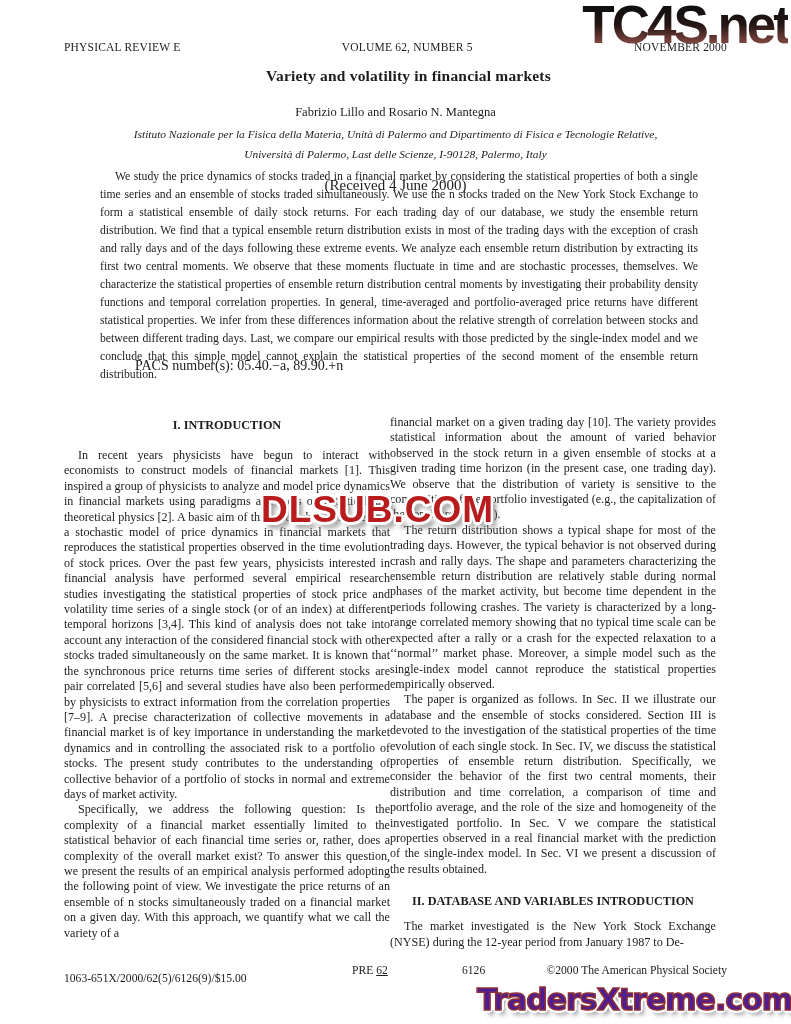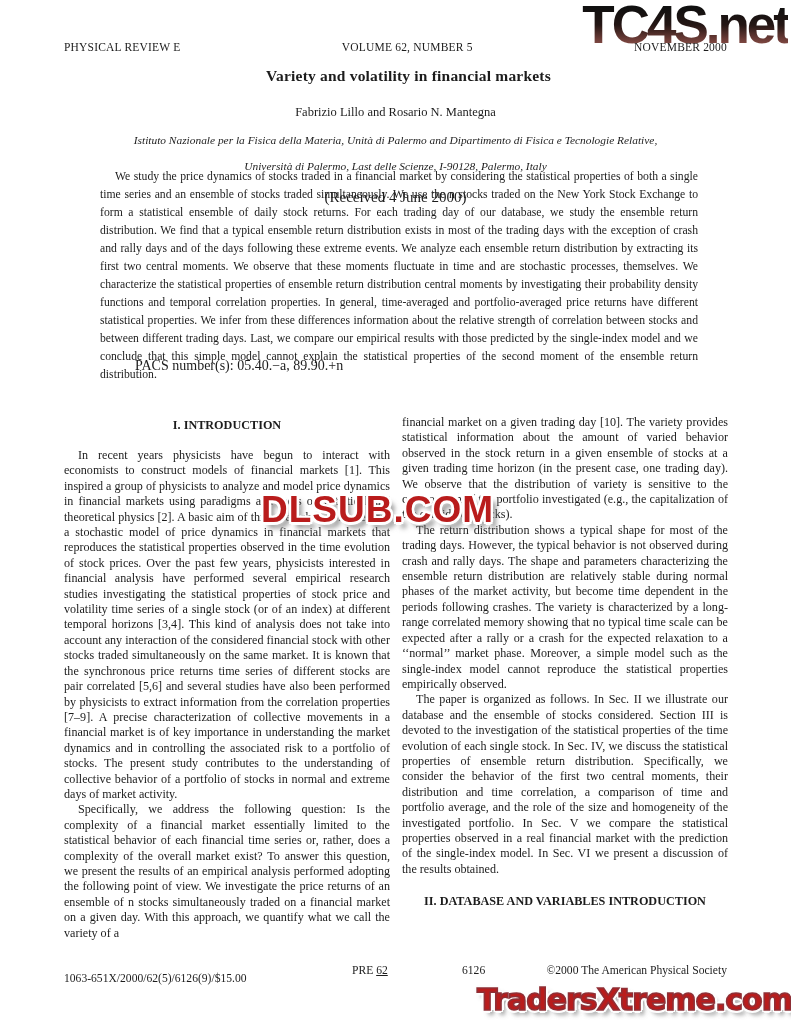--- a/index.html
+++ b/index.html
@@ -18,35 +18,35 @@
   .header-row {
     position: absolute; left: 64px; top: 41px; width: 663px;
     display: flex; justify-content: space-between;
     font-size: 11.5px; letter-spacing: 0.2px; z-index: 4;
   }
 
   
   .title-block { position: absolute; left: 0; top: 67px; width: 100%; text-align: center; }
   .paper-title { font-size: 15.5px; font-weight: bold; letter-spacing: 0.2px; margin-left: 26px; }
   .authors { font-size: 12.5px; margin-top: 20px; }
-  .affil { font-size: 11.4px; font-style: italic; margin-top: 14px; }
+  .affil { font-size: 11.4px; font-style: italic; margin-top: 8px; }
   .received { font-size: 15px; margin-top: 17px; }
 
   
   .abstract {
     position: absolute; left: 100px; top: 168px; width: 598px;
     font-size: 11.7px; line-height: 18px; text-align: justify;
   }
   .abstract .indent { text-indent: 15px; display: block; }
   .pacs { position: absolute; left: 135px; top: 358px; font-size: 14px; }
 
   
   .columns {
     position: absolute; left: 64px; top: 415px; width: 664px;
-    display: flex; gap: 12px;
+    display: flex; 
   }
   .col { width: 326px; font-size: 12.1px; line-height: 15.4px; text-align: justify; }
   .sec-heading {
     font-weight: bold; text-align: center; font-size: 12.2px;
     line-height: 14px; text-indent: 0;
   }
   .sec-heading.first { margin-top: 3px; margin-bottom: 16px; }
   .sec-heading.second { margin-top: 17px; margin-bottom: 11px; }
   .col p.ind { text-indent: 14px; }
   .col p.noind { text-indent: 0; }
@@ -75,21 +75,21 @@
     text-shadow:
       -1px -1px 0 #fff, 1px -1px 0 #fff, -1px 1px 0 #fff, 1px 1px 0 #fff,
       -2.5px 0 0 #fff, 2.5px 0 0 #fff, 0 -2.5px 0 #fff, 0 2.5px 0 #fff,
       -2px -2px 0 #fff, 2px -2px 0 #fff, -2px 2px 0 #fff, 2px 2px 0 #fff,
       5px 6px 5px rgba(110,110,110,0.75);
   }
   .wm-traders {
     position: absolute; left: 477px; top: 983px; z-index: 10;
     font-family: "DejaVu Sans", sans-serif; font-weight: bold;
     font-size: 30px; line-height: 1.15; letter-spacing: -1px;
-    color: #b91c1c;
+    color: #4c1d95;
     -webkit-text-stroke: 1.6px #8e2f36;
     text-shadow:
       -2px -2px 0 #fdfdfd, 2px -2px 0 #fdfdfd, -2px 2px 0 #fdfdfd, 2px 2px 0 #fdfdfd,
       -3px 0 0 #fdfdfd, 3px 0 0 #fdfdfd, 0 -3px 0 #fdfdfd, 0 3px 0 #fdfdfd,
       4px 5px 4px rgba(120,120,120,0.7);
   }
 </style>
 </head>
 <body>
 
@@ -122,20 +122,21 @@
     <div class="col">
       <div class="sec-heading first">I. INTRODUCTION</div>
       <p class="ind">In recent years physicists have begun to interact with economists to construct models of financial markets [1]. This inspired a group of physicists to analyze and model price dynamics in financial markets using paradigms and tools of statistical and theoretical physics [2]. A basic aim of this research is to implement a stochastic model of price dynamics in financial markets that reproduces the statistical properties observed in the time evolution of stock prices. Over the past few years, physicists interested in financial analysis have performed several empirical research studies investigating the statistical properties of stock price and volatility time series of a single stock (or of an index) at different temporal horizons [3,4]. This kind of analysis does not take into account any interaction of the considered financial stock with other stocks traded simultaneously on the same market. It is known that the synchronous price returns time series of different stocks are pair correlated [5,6] and several studies have also been performed by physicists to extract information from the correlation properties [7–9]. A precise characterization of collective movements in a financial market is of key importance in understanding the market dynamics and in controlling the associated risk to a portfolio of stocks. The present study contributes to the understanding of collective behavior of a portfolio of stocks in normal and extreme days of market activity.</p>
       <p class="ind">Specifically, we address the following question: Is the complexity of a financial market essentially limited to the statistical behavior of each financial time series or, rather, does a complexity of the overall market exist? To answer this question, we present the results of an empirical analysis performed adopting the following point of view. We investigate the price returns of an ensemble of n stocks simultaneously traded on a financial market on a given day. With this approach, we quantify what we call the variety of a</p>
     </div>
     <div class="col">
       <p class="noind">financial market on a given trading day [10]. The variety provides statistical information about the amount of varied behavior observed in the stock return in a given ensemble of stocks at a given trading time horizon (in the present case, one trading day). We observe that the distribution of variety is sensitive to the composition of the portfolio investigated (e.g., the capitalization of the considered stocks).</p>
       <p class="ind">The return distribution shows a typical shape for most of the trading days. However, the typical behavior is not observed during crash and rally days. The shape and parameters characterizing the ensemble return distribution are relatively stable during normal phases of the market activity, but become time dependent in the periods following crashes. The variety is characterized by a long-range correlated memory showing that no typical time scale can be expected after a rally or a crash for the expected relaxation to a ‘‘normal’’ market phase. Moreover, a simple model such as the single-index model cannot reproduce the statistical properties empirically observed.</p>
       <p class="ind">The paper is organized as follows. In Sec. II we illustrate our database and the ensemble of stocks considered. Section III is devoted to the investigation of the statistical properties of the time evolution of each single stock. In Sec. IV, we discuss the statistical properties of ensemble return distribution. Specifically, we consider the behavior of the first two central moments, their distribution and time correlation, a comparison of time and portfolio average, and the role of the size and homogeneity of the investigated portfolio. In Sec. V we compare the statistical properties observed in a real financial market with the prediction of the single-index model. In Sec. VI we present a discussion of the results obtained.</p>
       <div class="sec-heading second">II. DATABASE AND VARIABLES INTRODUCTION</div>
+      <p class="ind">The market investigated is the New York Stock Exchange (NYSE) during the 12-year period from January 1987 to De-</p>
     </div>
   </div>
 
   <div class="footer">
     <span class="footer-code">1063-651X/2000/62(5)/6126(9)/$15.00</span>
     <span class="footer-pre"><span>PRE </span><span class="vol">62</span></span>
     <span class="footer-page">6126</span>
     <span class="footer-copy">©2000 The American Physical Society</span>
   </div>
 

